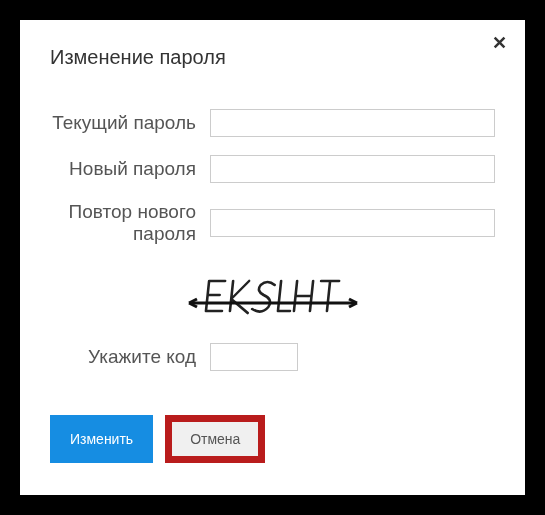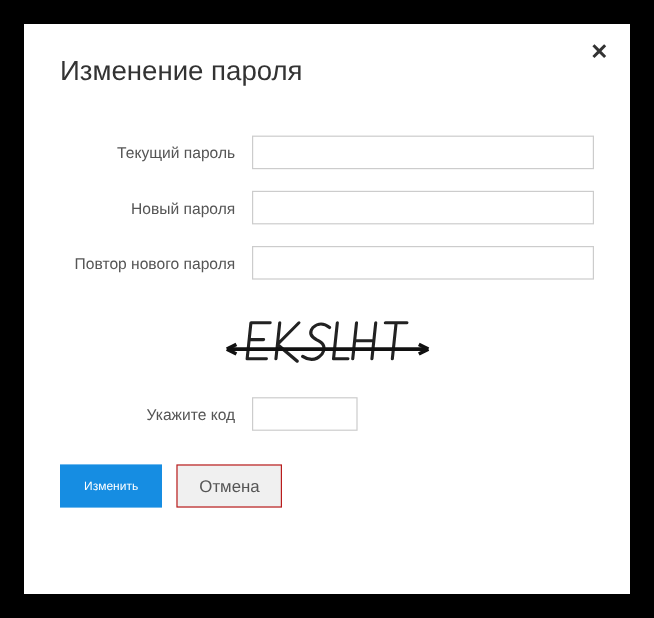--- a/index.html
+++ b/index.html
@@ -23,34 +23,34 @@
       position: absolute;
       top: 14px;
       right: 18px;
       font-size: 18px;
       color: #333;
       cursor: pointer;
       font-weight: bold;
       line-height: 1;
     }
     .title {
-      font-size: 23px;
+      font-size: 20px;
       color: #333;
       font-weight: normal;
       margin-bottom: 40px;
     }
     .form-row {
       display: flex;
       align-items: center;
       margin-bottom: 18px;
     }
     .label {
       width: 160px;
       text-align: right;
-      font-size: 13px;
+      font-size: 19px;
       color: #555;
       padding-right: 14px;
     }
     .input {
       flex: 1;
       height: 28px;
       border: 1px solid #ccc;
       padding: 0 6px;
       font-size: 13px;
     }
@@ -60,21 +60,21 @@
       margin-top: 18px;
       margin-bottom: 14px;
     }
     .captcha-img {
       width: 180px;
       height: 66px;
     }
     .code-row {
       display: flex;
       align-items: center;
-      margin-bottom: 28px;
+      margin-bottom: 44px;
     }
     .code-input {
       width: 88px;
       height: 28px;
       border: 1px solid #ccc;
       padding: 0 6px;
       font-size: 13px;
     }
     .link {
       color: #005bd1;
@@ -86,27 +86,27 @@
     }
     .button-row {
       display: flex;
       gap: 12px;
     }
     .btn-primary {
       background: #168de2;
       color: #fff;
       border: none;
       padding: 10px 20px;
-      font-size: 10px;
+      font-size: 14px;
       cursor: pointer;
     }
     .btn-secondary {
       background: #f0f0f0;
       color: #555;
-      border: 1px solid #b91c1c;
+      border: 7px solid #b91c1c;
       padding: 9px 18px;
       font-size: 14px;
       cursor: pointer;
     }
   </style>
 </head>
 <body>
 
 <div class="modal">
 

